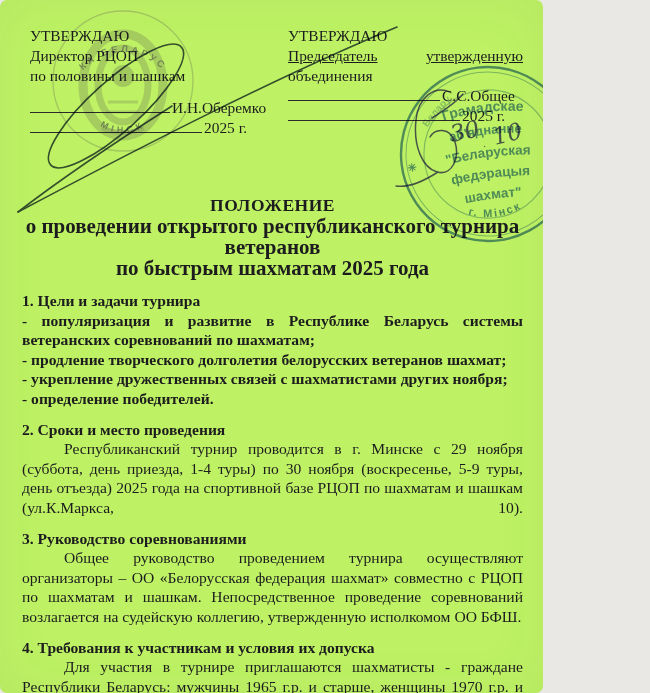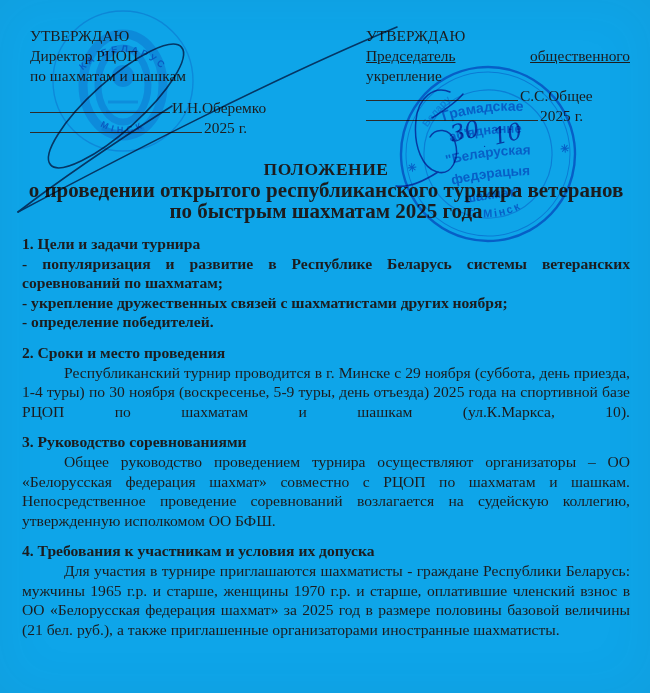--- a/index.html
+++ b/index.html
@@ -1,35 +1,36 @@
 <!DOCTYPE html>
 <html><head>
 <meta charset="utf-8">
 <style>
   html,body{margin:0;padding:0;}
   body{background:#e9e8e5;font-family:"Liberation Serif", serif;}
   .page{
-    position:relative;width:650px;height:693px;overflow:hidden;
-    background:#0ea5e9;color:#1c1c1e;
+    position:relative;width:543px;height:693px;overflow:hidden;
+    background:#bef264;color:#1c1c1e;
     box-shadow:inset 0 0 55px rgba(70,70,60,.06);
+    border-radius:7px;
   }
   .content{position:relative;padding:26px 20px 0 22px;}
   
   .header-row{display:flex;justify-content:space-between;align-items:flex-start;padding-left:8px;}
   .approval{font-size:15.4px;line-height:20px;}
   .approval.left{width:290px;}
   .approval.right{width:264px;}
   .just-row{display:flex;justify-content:space-between;text-decoration:underline;}
   .sig-line{white-space:nowrap;}
   .sig-line.first-left{margin-top:12px;}
   .uline{display:inline-block;border-bottom:1.2px solid #2b2b2b;height:14px;vertical-align:baseline;}
   .w140{width:140px;} .w172{width:172px;} .w152{width:152px;}
   .sig-name{padding-left:2px;}
   
-  .title-block{text-align:center;margin-top:20px;font-weight:bold;}
+  .title-block{text-align:center;margin-top:56px;font-weight:bold;}
   .title-main{font-size:17.5px;line-height:22px;letter-spacing:.5px;}
   .title-sub{font-size:21px;line-height:21px;}
   
   .sections{margin-top:12px;font-size:15.6px;line-height:19.6px;}
   .sec{margin-bottom:11px;}
   .sec-h{font-weight:bold;}
   .bullet{text-align:justify;font-weight:bold;}
   .para{margin:0;text-align:justify;text-indent:42px;}
   .para.justify-all{text-align-last:justify;}
   
@@ -41,55 +42,56 @@
 </head>
 <body>
 
 <div class="page">
   <div class="content">
 
     <div class="header-row">
       <div class="approval left">
         <div>УТВЕРЖДАЮ</div>
         <div>Директор РЦОП</div>
-        <div>по шахматам и шашкам</div>
+        <div>по половины и шашкам</div>
         <div class="sig-line first-left">
           <span class="uline w140"></span><span class="sig-name">И.Н.Оберемко</span>
         </div>
         <div class="sig-line">
           <span class="uline w172"></span><span class="sig-name">2025 г.</span>
         </div>
       </div>
 
       <div class="approval right">
         <div>УТВЕРЖДАЮ</div>
         <div class="just-row">
           <span>Председатель</span>
-          <span>общественного</span>
+          <span>утвержденную</span>
         </div>
-        <div>укрепление</div>
+        <div>объединения</div>
         <div class="sig-line">
           <span class="uline w152"></span><span class="sig-name">С.С.Общее</span>
         </div>
         <div class="sig-line">
           <span class="uline w172"></span><span class="sig-name">2025 г.</span>
         </div>
       </div>
     </div>
 
     <div class="title-block">
       <div class="title-main">ПОЛОЖЕНИЕ</div>
       <div class="title-sub">о проведении открытого республиканского турнира ветеранов</div>
       <div class="title-sub">по быстрым шахматам 2025 года</div>
     </div>
 
     <div class="sections">
       <div class="sec">
         <div class="sec-h">1. Цели и задачи турнира</div>
         <div class="bullet">- популяризация и развитие в Республике Беларусь системы ветеранских соревнований по шахматам;</div>
+        <div class="bullet">- продление творческого долголетия белорусских ветеранов шахмат;</div>
         <div class="bullet">- укрепление дружественных связей с шахматистами других ноября;</div>
         <div class="bullet">- определение победителей.</div>
       </div>
 
       <div class="sec">
         <div class="sec-h">2. Сроки и место проведения</div>
         <p class="para justify-all">Республиканский турнир проводится в г. Минске с 29 ноября (суббота, день приезда, 1-4 туры) по 30 ноября (воскресенье, 5-9 туры, день отъезда) 2025 года на спортивной базе РЦОП по шахматам и шашкам (ул.К.Маркса, 10).</p>
       </div>
 
       <div class="sec">

